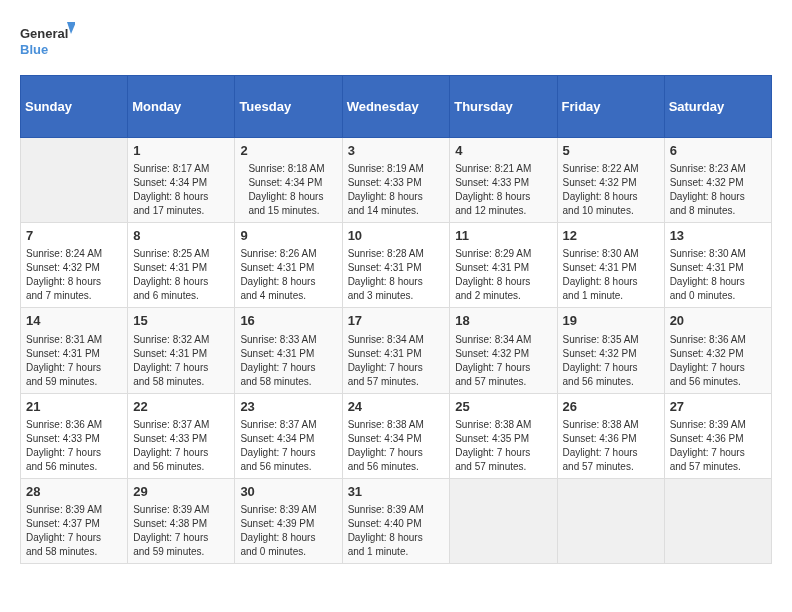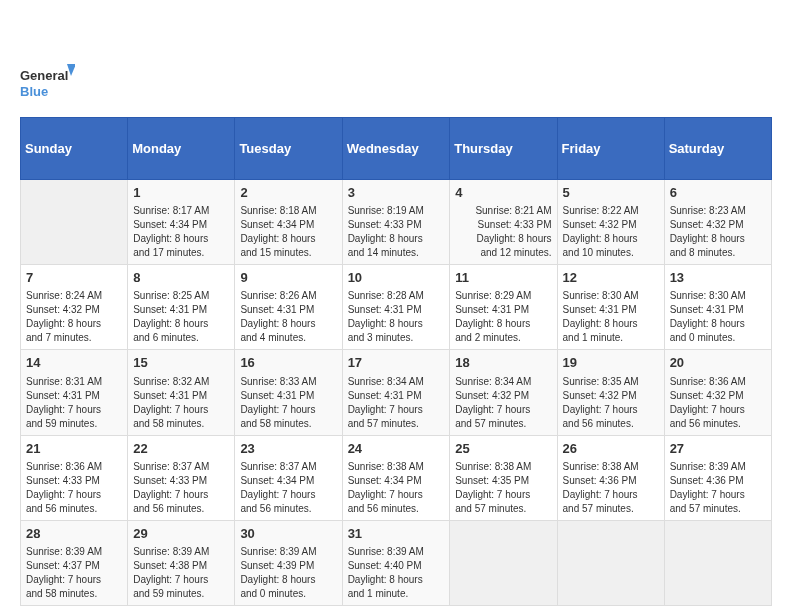--- a/index.html
+++ b/index.html
@@ -13,21 +13,20 @@
     .header-section {
       display: flex;
       justify-content: space-between;
       align-items: flex-start;
       margin-bottom: 10px;
     }
     .logo {
       display: flex;
       align-items: center;
       gap: 4px;
-      margin-top: 42px;
     }
     .title-section {
       text-align: right;
     }
     .main-title {
       font-size: 32px;
       font-weight: bold;
       color: #333;
     }
     .subtitle {
@@ -116,35 +115,35 @@
         <td class="empty-cell"></td>
         <td>
           <span class="day-number">1</span>
           <div class="day-info" style="white-space: pre-line;">Sunrise: 8:17 AM
 Sunset: 4:34 PM
 Daylight: 8 hours
 and 17 minutes.</div>
         </td>
         <td>
           <span class="day-number">2</span>
-          <div class="day-info" style="white-space: pre-line;">Sunrise: 8:18 AM
+          <div class="day-info" style="white-space: pre-line; margin-left: 8px;">Sunrise: 8:18 AM
 Sunset: 4:34 PM
 Daylight: 8 hours
 and 15 minutes.</div>
         </td>
         <td>
           <span class="day-number">3</span>
           <div class="day-info" style="white-space: pre-line;">Sunrise: 8:19 AM
 Sunset: 4:33 PM
 Daylight: 8 hours
 and 14 minutes.</div>
         </td>
         <td>
           <span class="day-number">4</span>
-          <div class="day-info" style="white-space: pre-line; text-align: right;">Sunrise: 8:21 AM
+          <div class="day-info" style="white-space: pre-line;">Sunrise: 8:21 AM
 Sunset: 4:33 PM
 Daylight: 8 hours
 and 12 minutes.</div>
         </td>
         <td>
           <span class="day-number">5</span>
           <div class="day-info" style="white-space: pre-line;">Sunrise: 8:22 AM
 Sunset: 4:32 PM
 Daylight: 8 hours
 and 10 minutes.</div>

